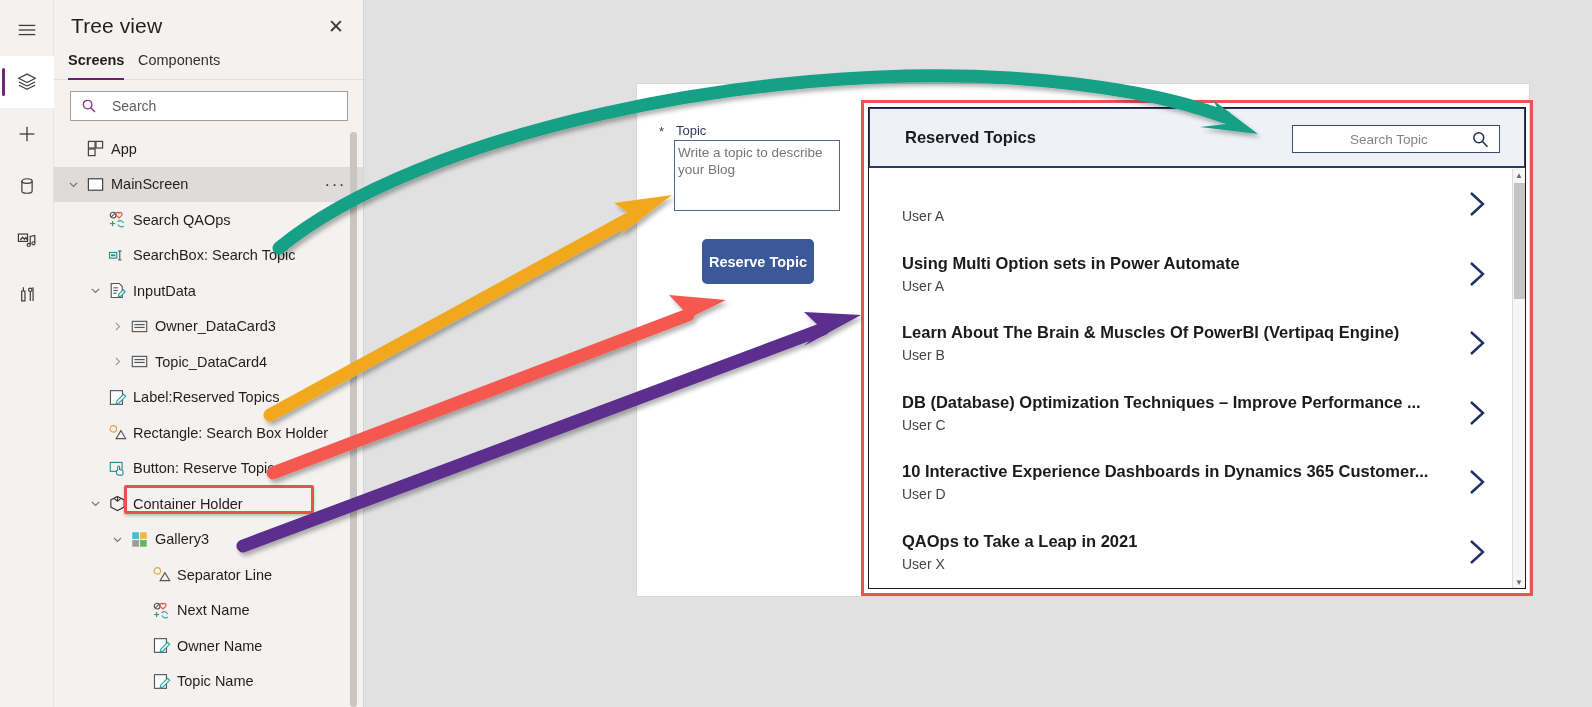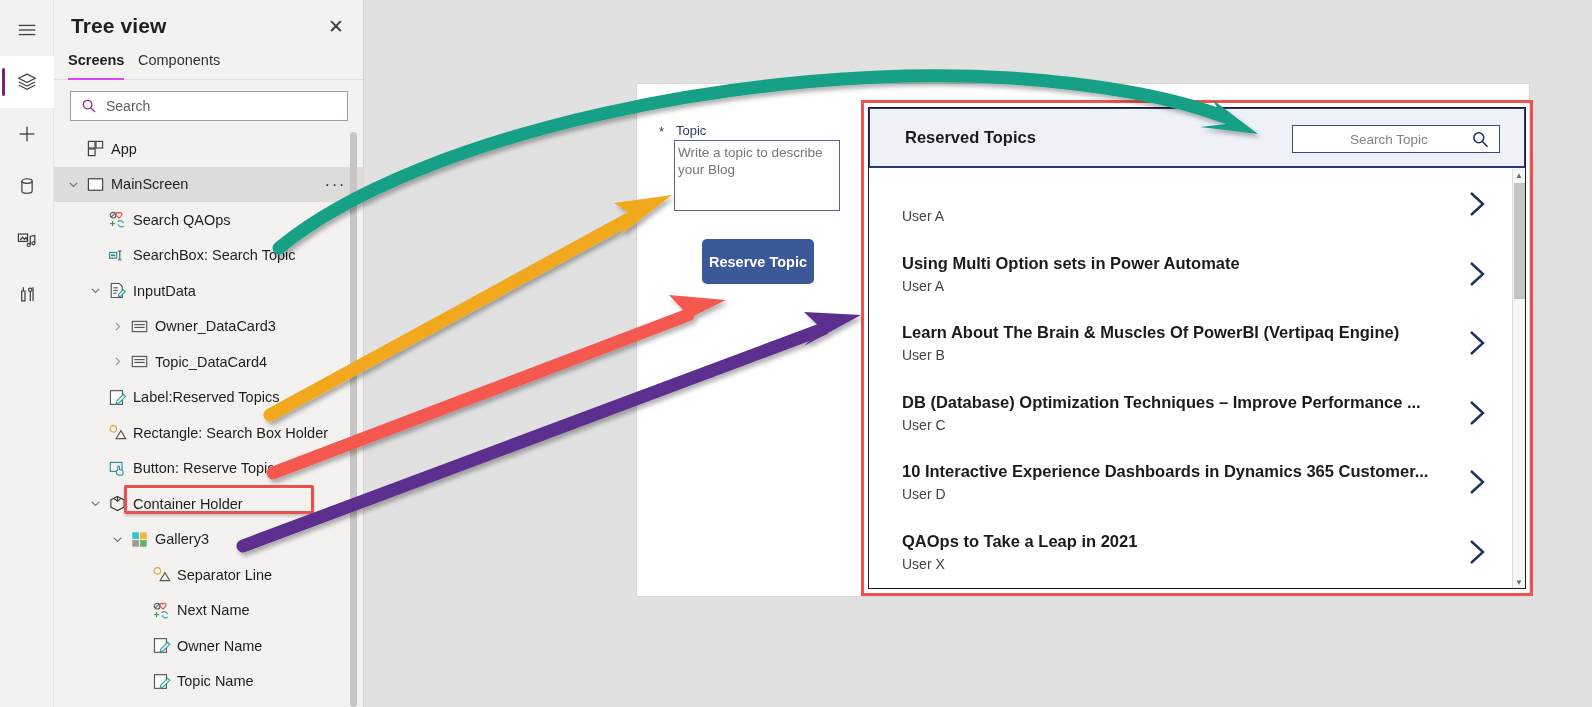--- a/index.html
+++ b/index.html
@@ -29,46 +29,46 @@
   .rail-ico { width: 22px; height: 22px; display: block; }
 
   
   #tree {
     position: absolute; left: 54px; top: 0; width: 310px; height: 707px;
     background: #f3f2f1; border-right: 1px solid #d8d6d4; overflow: hidden;
   }
   #tree-head { position: relative; height: 52px; }
   #tree-title {
     position: absolute; left: 17px; top: 14px;
-    font-size: 21px; color: #201f1e; font-weight: 700; letter-spacing: .1px;
+    font-size: 21px; color: #201f1e; font-weight: 400; letter-spacing: .1px;
   }
   #tree-close {
     position: absolute; right: 16px; top: 15px; width: 22px; height: 22px;
     display: flex; align-items: center; justify-content: center;
     font-size: 19px; color: #3b3a39; cursor: pointer; line-height: 1;
   }
   #tabs {
     position: absolute; left: 0; top: 52px; width: 310px; height: 28px;
     border-bottom: 1px solid #e1dfdd;
   }
   .tab {
     position: absolute; top: 0; height: 28px; font-size: 14.5px; color: #323130;
     cursor: pointer; padding-bottom: 5px;
   }
-  .tab.sel { font-weight: 700; color: #201f1e; border-bottom: 2px solid #d946ef; }
+  .tab.sel { font-weight: 700; color: #201f1e; border-bottom: 2px solid #701a75; }
   #tab-screens { left: 14px; }
   #tab-components { left: 84px; }
 
   #search-wrap {
     position: absolute; left: 16px; top: 91px; width: 278px; height: 30px;
     background: #ffffff; border: 1px solid #a19f9d; display: flex; align-items: center;
   }
   #search-mag { margin-left: 10px; width: 16px; height: 16px; flex: none; }
   #search-input {
-    border: none; outline: none; background: transparent; margin-left: 9px;
+    border: none; outline: none; background: transparent; margin-left: 15px;
     font-family: "Liberation Sans", sans-serif; font-size: 14px; color: #323130;
     width: 225px; padding: 0;
   }
   #search-input::placeholder { color: #605e5c; }
 
   #tree-list { position: absolute; left: 0; top: 131px; width: 310px; height: 576px; }
   .trow {
     position: relative; height: 35.5px; display: flex; align-items: center;
     font-size: 14.5px; color: #201f1e; cursor: pointer; white-space: nowrap;
   }

